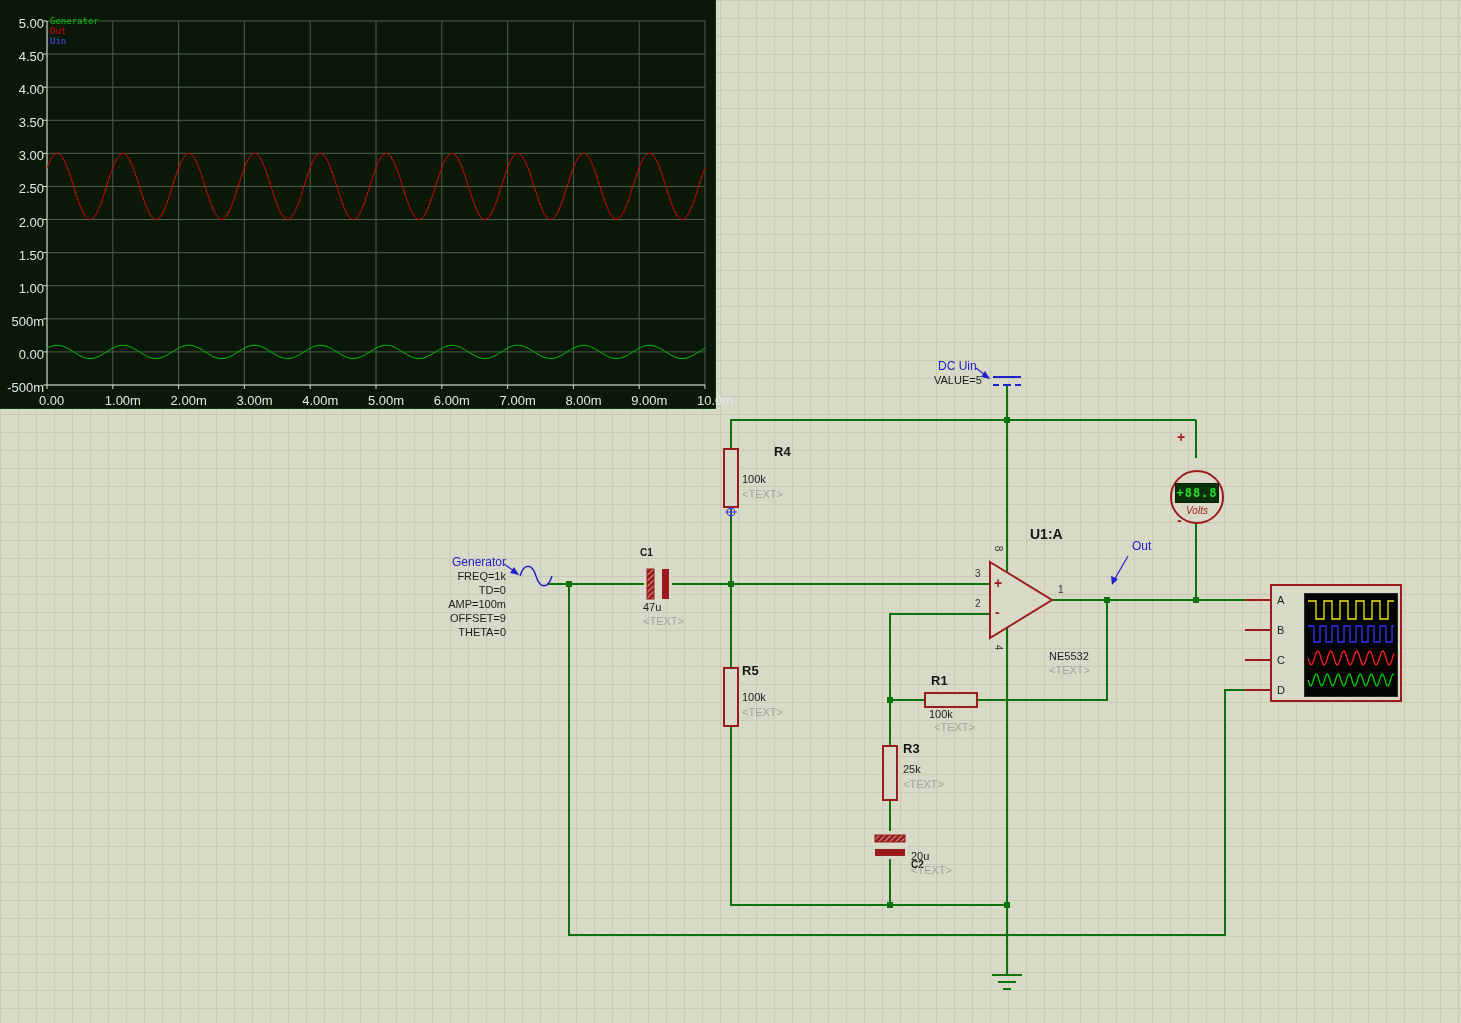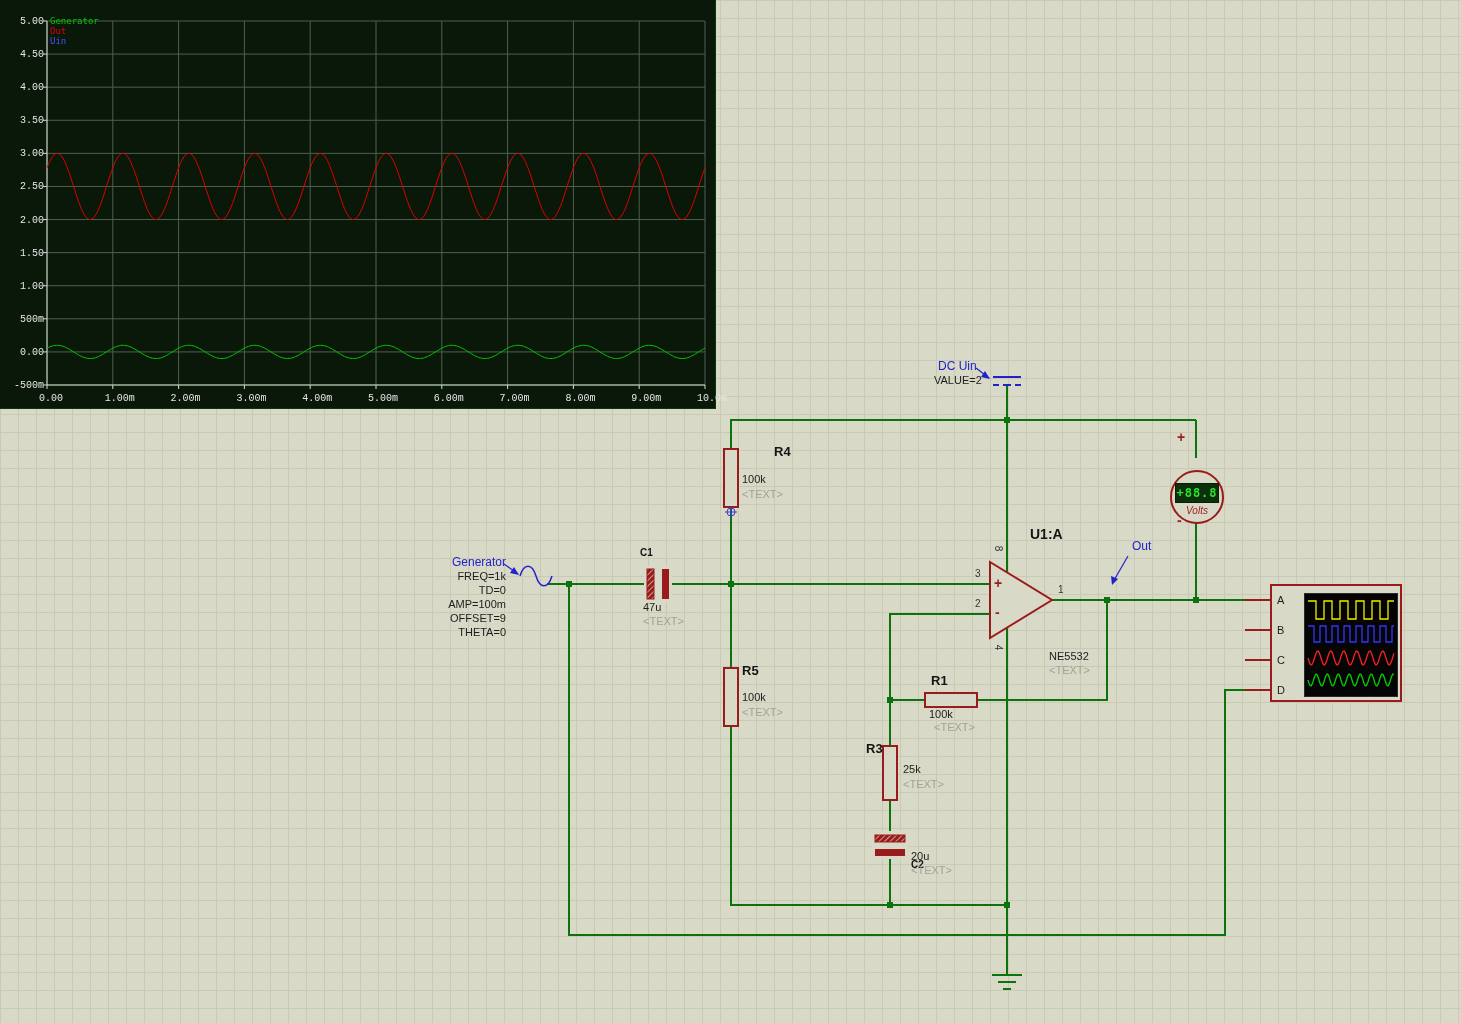--- a/index.html
+++ b/index.html
@@ -27,21 +27,21 @@
   .vmpm{position:absolute;font-size:14px;font-weight:bold;color:#9a1b1b}
   
   #scope{position:absolute;left:1270px;top:584px;width:132px;height:118px;border:2px solid #9a1b1b;background:#d9d9c8}
   #scope .ch{position:absolute;left:5px;font-size:11px;color:#1c1c1c}
   #scopeScreen{position:absolute;left:32px;top:7px;width:94px;height:104px;background:#050505;border:1px solid #2a2a2a}
   
   #graphWin{position:absolute;left:0;top:0;width:716px;height:409px;background:#0a180a;border-right:1px solid #063a06;border-bottom:1px solid #063a06}
   #graphTitle{height:14px;background:#00cc00;color:#053305;font-family:"DejaVu Sans Mono",monospace;
      font-size:11px;font-weight:bold;letter-spacing:4px;text-align:center;line-height:14px}
   #graphPlot{position:absolute;left:0;top:14px;width:716px;height:395px}
-  .tick{position:absolute;font-family:Liberation Mono, monospace;font-size:10px;color:#e6e6e6;white-space:nowrap}
+  .tick{position:absolute;font-family:Liberation Sans, sans-serif;font-size:13px;color:#e6e6e6;white-space:nowrap}
   .ytick{left:2px;width:42px;text-align:right}
   .xtick{top:379px;width:44px;text-align:left}
   .legend-item{position:absolute;left:50px;font-family:"DejaVu Sans Mono",monospace;font-size:9px;white-space:nowrap}
 </style>
 </head>
 <body>
 
 <div id="canvas">
 
   <svg class="layer" width="1461" height="1023">
@@ -141,39 +141,39 @@
   <div id="genLabels">
     <span class="gname">Generator</span>
     <span>FREQ=1k</span>
     <span>TD=0</span>
     <span>AMP=100m</span>
     <span>OFFSET=9</span>
     <span>THETA=0</span>
   </div>
 
   <span class="lbl blue" style="left:938px;top:359px;font-size:12px">DC Uin</span>
-  <span class="lbl" style="left:934px;top:374px">VALUE=2</span>
+  <span class="lbl" style="left:934px;top:374px">VALUE=5</span>
 
   <span class="ref" style="left:640px;top:547px;font-size:10px">C1</span>
   <span class="lbl" style="left:643px;top:601px">47u</span>
   <span class="txt" style="left:643px;top:615px">&lt;TEXT&gt;</span>
 
   <span class="ref" style="left:774px;top:444px">R4</span>
   <span class="lbl" style="left:742px;top:473px">100k</span>
   <span class="txt" style="left:742px;top:488px">&lt;TEXT&gt;</span>
 
   <span class="ref" style="left:742px;top:663px">R5</span>
   <span class="lbl" style="left:742px;top:691px">100k</span>
   <span class="txt" style="left:742px;top:706px">&lt;TEXT&gt;</span>
 
   <span class="ref" style="left:931px;top:673px">R1</span>
   <span class="lbl" style="left:929px;top:708px">100k</span>
   <span class="txt" style="left:934px;top:721px">&lt;TEXT&gt;</span>
 
-  <span class="ref" style="left:866px;top:741px">R3</span>
+  <span class="ref" style="left:903px;top:741px">R3</span>
   <span class="lbl" style="left:903px;top:763px">25k</span>
   <span class="txt" style="left:903px;top:778px">&lt;TEXT&gt;</span>
 
   <span class="ref" style="left:911px;top:859px;font-size:10px">C2</span>
   <span class="lbl" style="left:911px;top:850px">20u</span>
   <span class="txt" style="left:911px;top:864px">&lt;TEXT&gt;</span>
 
   <span class="ref" style="left:1030px;top:526px;font-size:14px">U1:A</span>
   <span class="lbl" style="left:1049px;top:650px">NE5532</span>
   <span class="txt" style="left:1049px;top:664px">&lt;TEXT&gt;</span>

